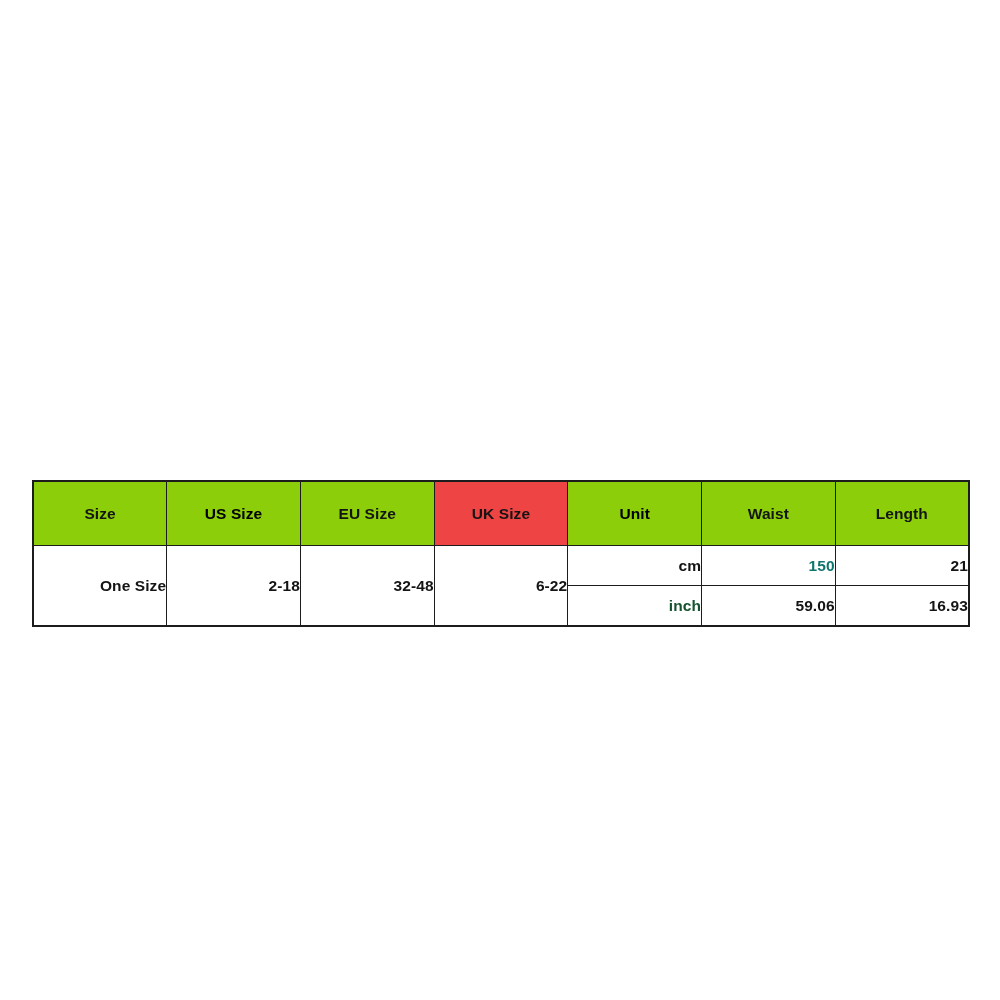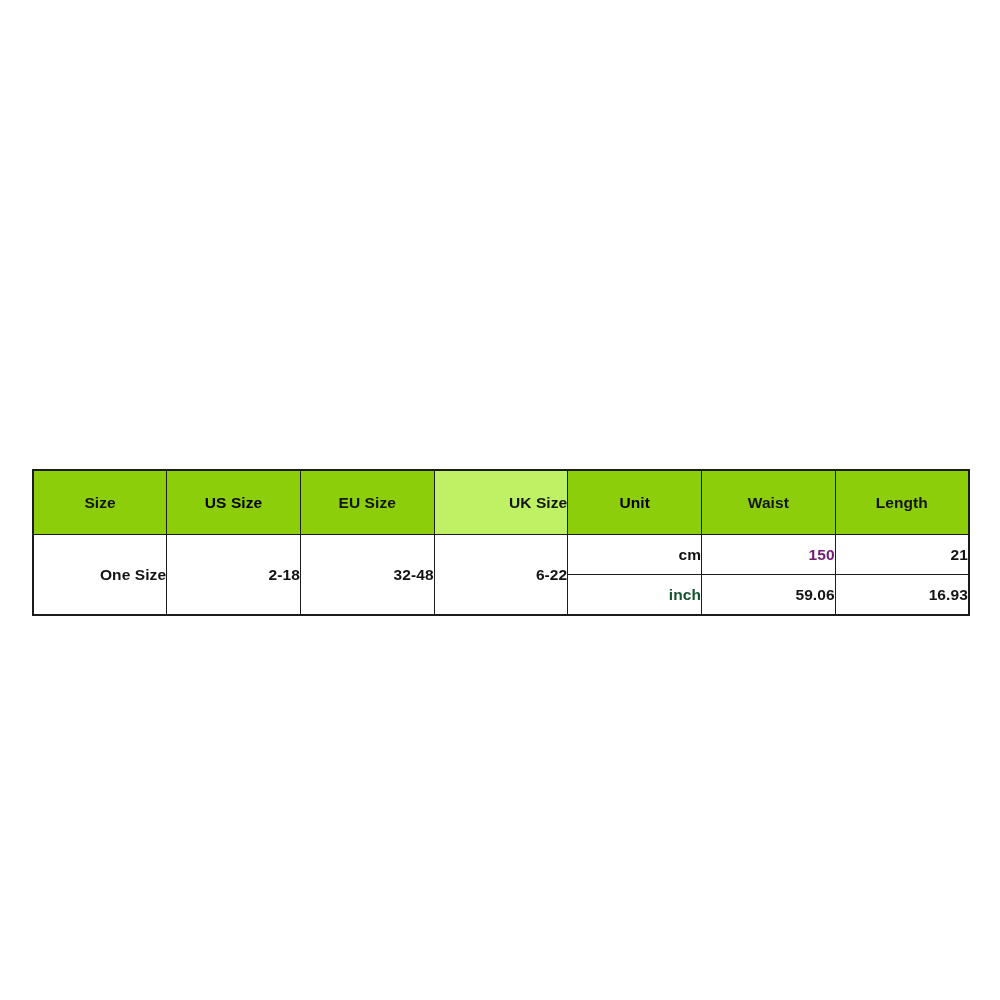--- a/index.html
+++ b/index.html
@@ -12,21 +12,21 @@
     height: 1000px;
     background: #ffffff;
     font-family: "Liberation Sans", sans-serif;
     overflow: hidden;
     position: relative;
   }
 
   #size-chart-wrap {
     position: absolute;
     left: 32px;
-    top: 469px;
+    top: 480px;
     width: 936px;
   }
 
   table.size-chart {
     border-collapse: collapse;
     table-layout: fixed;
     width: 936px;
     background: #ffffff;
   }
 
@@ -81,34 +81,34 @@
         <col>
         <col>
         <col>
         <col>
     </colgroup>
     <thead>
       <tr>
         <th class="hdr" style="background-color: rgb(140, 206, 10); border-color: rgb(28, 28, 28); color: rgb(20, 20, 20);">Size</th>
         <th class="hdr" style="background-color: rgb(140, 206, 10); border-color: rgb(28, 28, 28); color: #000000;">US Size</th>
         <th class="hdr" style="background-color: rgb(140, 206, 10); border-color: rgb(28, 28, 28); color: rgb(20, 20, 20);">EU Size</th>
-        <th class="hdr" style="background-color: #bef264; border-color: rgb(28, 28, 28); color: rgb(20, 20, 20); text-align: right;">UK Size</th>
+        <th class="hdr" style="background-color: #ef4444; border-color: rgb(28, 28, 28); color: rgb(20, 20, 20);">UK Size</th>
         <th class="hdr" style="background-color: rgb(140, 206, 10); border-color: rgb(28, 28, 28); color: #000000;">Unit</th>
         <th class="hdr" style="background-color: rgb(140, 206, 10); border-color: rgb(28, 28, 28); color: rgb(20, 20, 20);">Waist</th>
         <th class="hdr" style="background-color: rgb(140, 206, 10); border-color: rgb(28, 28, 28); color: rgb(20, 20, 20);">Length</th>
       </tr>
     </thead>
     <tbody>
       <tr>
         <td class="span-cell" rowspan="2" style="border-color: rgb(28, 28, 28); color: rgb(20, 20, 20);">One Size</td>
         <td class="span-cell" rowspan="2" style="border-color: rgb(28, 28, 28); color: rgb(20, 20, 20);">2-18</td>
         <td class="span-cell" rowspan="2" style="border-color: rgb(28, 28, 28); color: rgb(20, 20, 20);">32-48</td>
         <td class="span-cell" rowspan="2" style="border-color: rgb(28, 28, 28); color: rgb(20, 20, 20);">6-22</td>
         <td class="unit-cell" style="border-color: rgb(28, 28, 28); color: rgb(20, 20, 20);">cm</td>
-        <td class="meas-cell" style="border-color: rgb(28, 28, 28); color: #701a75;">150</td>
+        <td class="meas-cell" style="border-color: rgb(28, 28, 28); color: #0f766e;">150</td>
         <td class="meas-cell" style="border-color: rgb(28, 28, 28); color: rgb(20, 20, 20);">21</td>
       </tr>
       <tr>
         <td class="unit-cell" style="border-color: rgb(28, 28, 28); color: #14532d;">inch</td>
         <td class="meas-cell" style="border-color: rgb(28, 28, 28); color: rgb(20, 20, 20);">59.06</td>
         <td class="meas-cell" style="border-color: rgb(28, 28, 28); color: rgb(20, 20, 20);">16.93</td>
       </tr>
     </tbody>
   </table>
 </div>

